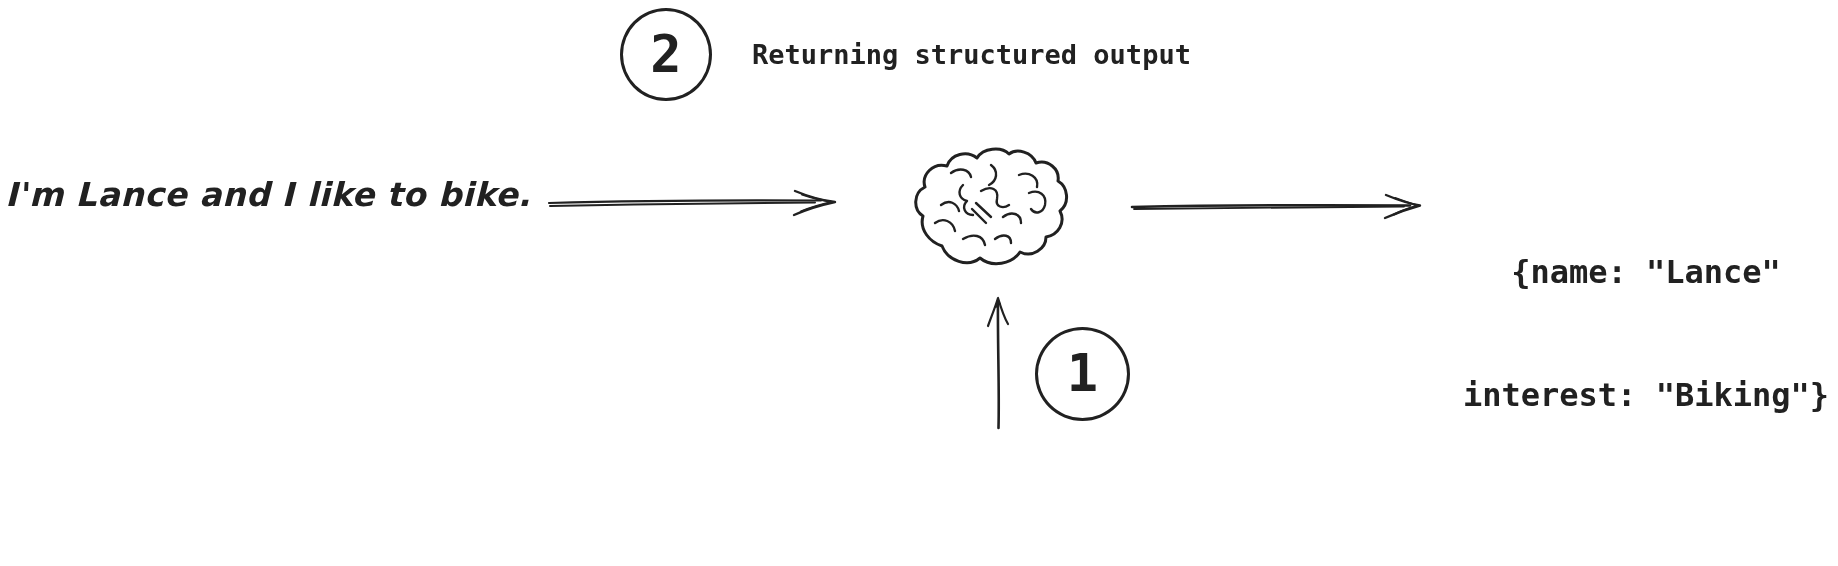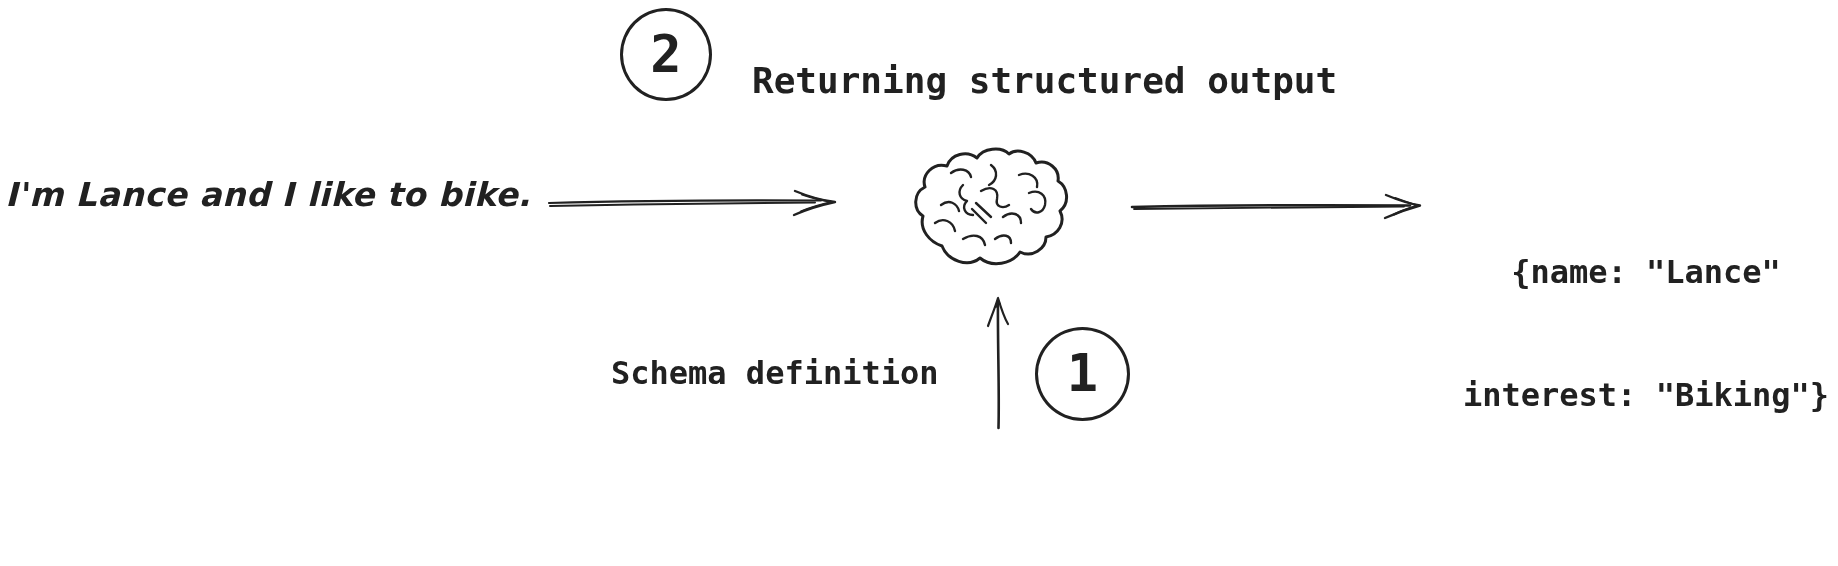--- a/index.html
+++ b/index.html
@@ -40,24 +40,23 @@
     font-size: 52px;
     line-height: 1;
     color: #212121;
     transform: translateY(-1px);
   }
   #badge-2 { left: 620px; top: 8px; width: 92px; height: 93px; }
   #badge-1 { left: 1035px; top: 327px; width: 95px; height: 94px; }
 
   #title {
     left: 752px; top: 33px;
-    font-size: 36px;
+    font-size: 27px;
     line-height: 44px;
     letter-spacing: 0px;
-    margin-top: 26px;
   }
 
   #input-message {
     left: 8px; top: 172px;
     font-family: "DejaVu Sans", "Liberation Sans", sans-serif;
     font-style: italic;
     font-weight: 600;
     font-size: 33px;
     line-height: 46px;
     letter-spacing: 0.5px;
@@ -150,21 +149,20 @@
     <path class="ink-stroke" stroke-width="1.8" d="M 6,17 C 105,15.5 200,14.5 276,14.5"></path>
     <path class="ink-stroke" stroke-width="2.4" d="M 258,3 C 270,8 283,12 292,13.5 M 292,13.5 C 281,16.5 268,21 257,26"></path>
     <path class="ink-stroke" stroke-width="2" d="M 267,6 C 276,9 286,12.5 290,13.5 M 290,13.5 C 283,15.5 272,19.5 266,22.5"></path>
   </svg>
 
   <div class="abs mono" id="output-block">
     <div>{name: "Lance"</div>
     <div>interest: "Biking"}</div>
   </div>
 
-  <div class="abs mono" id="schema-label">Schema definition</div>
 
   <svg class="abs" style="left:984px; top:293px;" width="30" height="140" viewBox="0 0 30 140" aria-hidden="true">
     <path class="ink-stroke" stroke-width="2.6" d="M 14.5,135 C 15.5,95 13.5,50 14,8"></path>
     <path class="ink-stroke" stroke-width="2.2" d="M 4,33 C 8,22 12,12 14,5 M 14,5 C 17,15 21,26 24,31"></path>
     <path class="ink-stroke" stroke-width="1.8" d="M 12,14 C 13,10 14.5,8 16,11"></path>
   </svg>
 
   <div class="step-badge" id="badge-1">
     <span class="num">1</span>
   </div>

